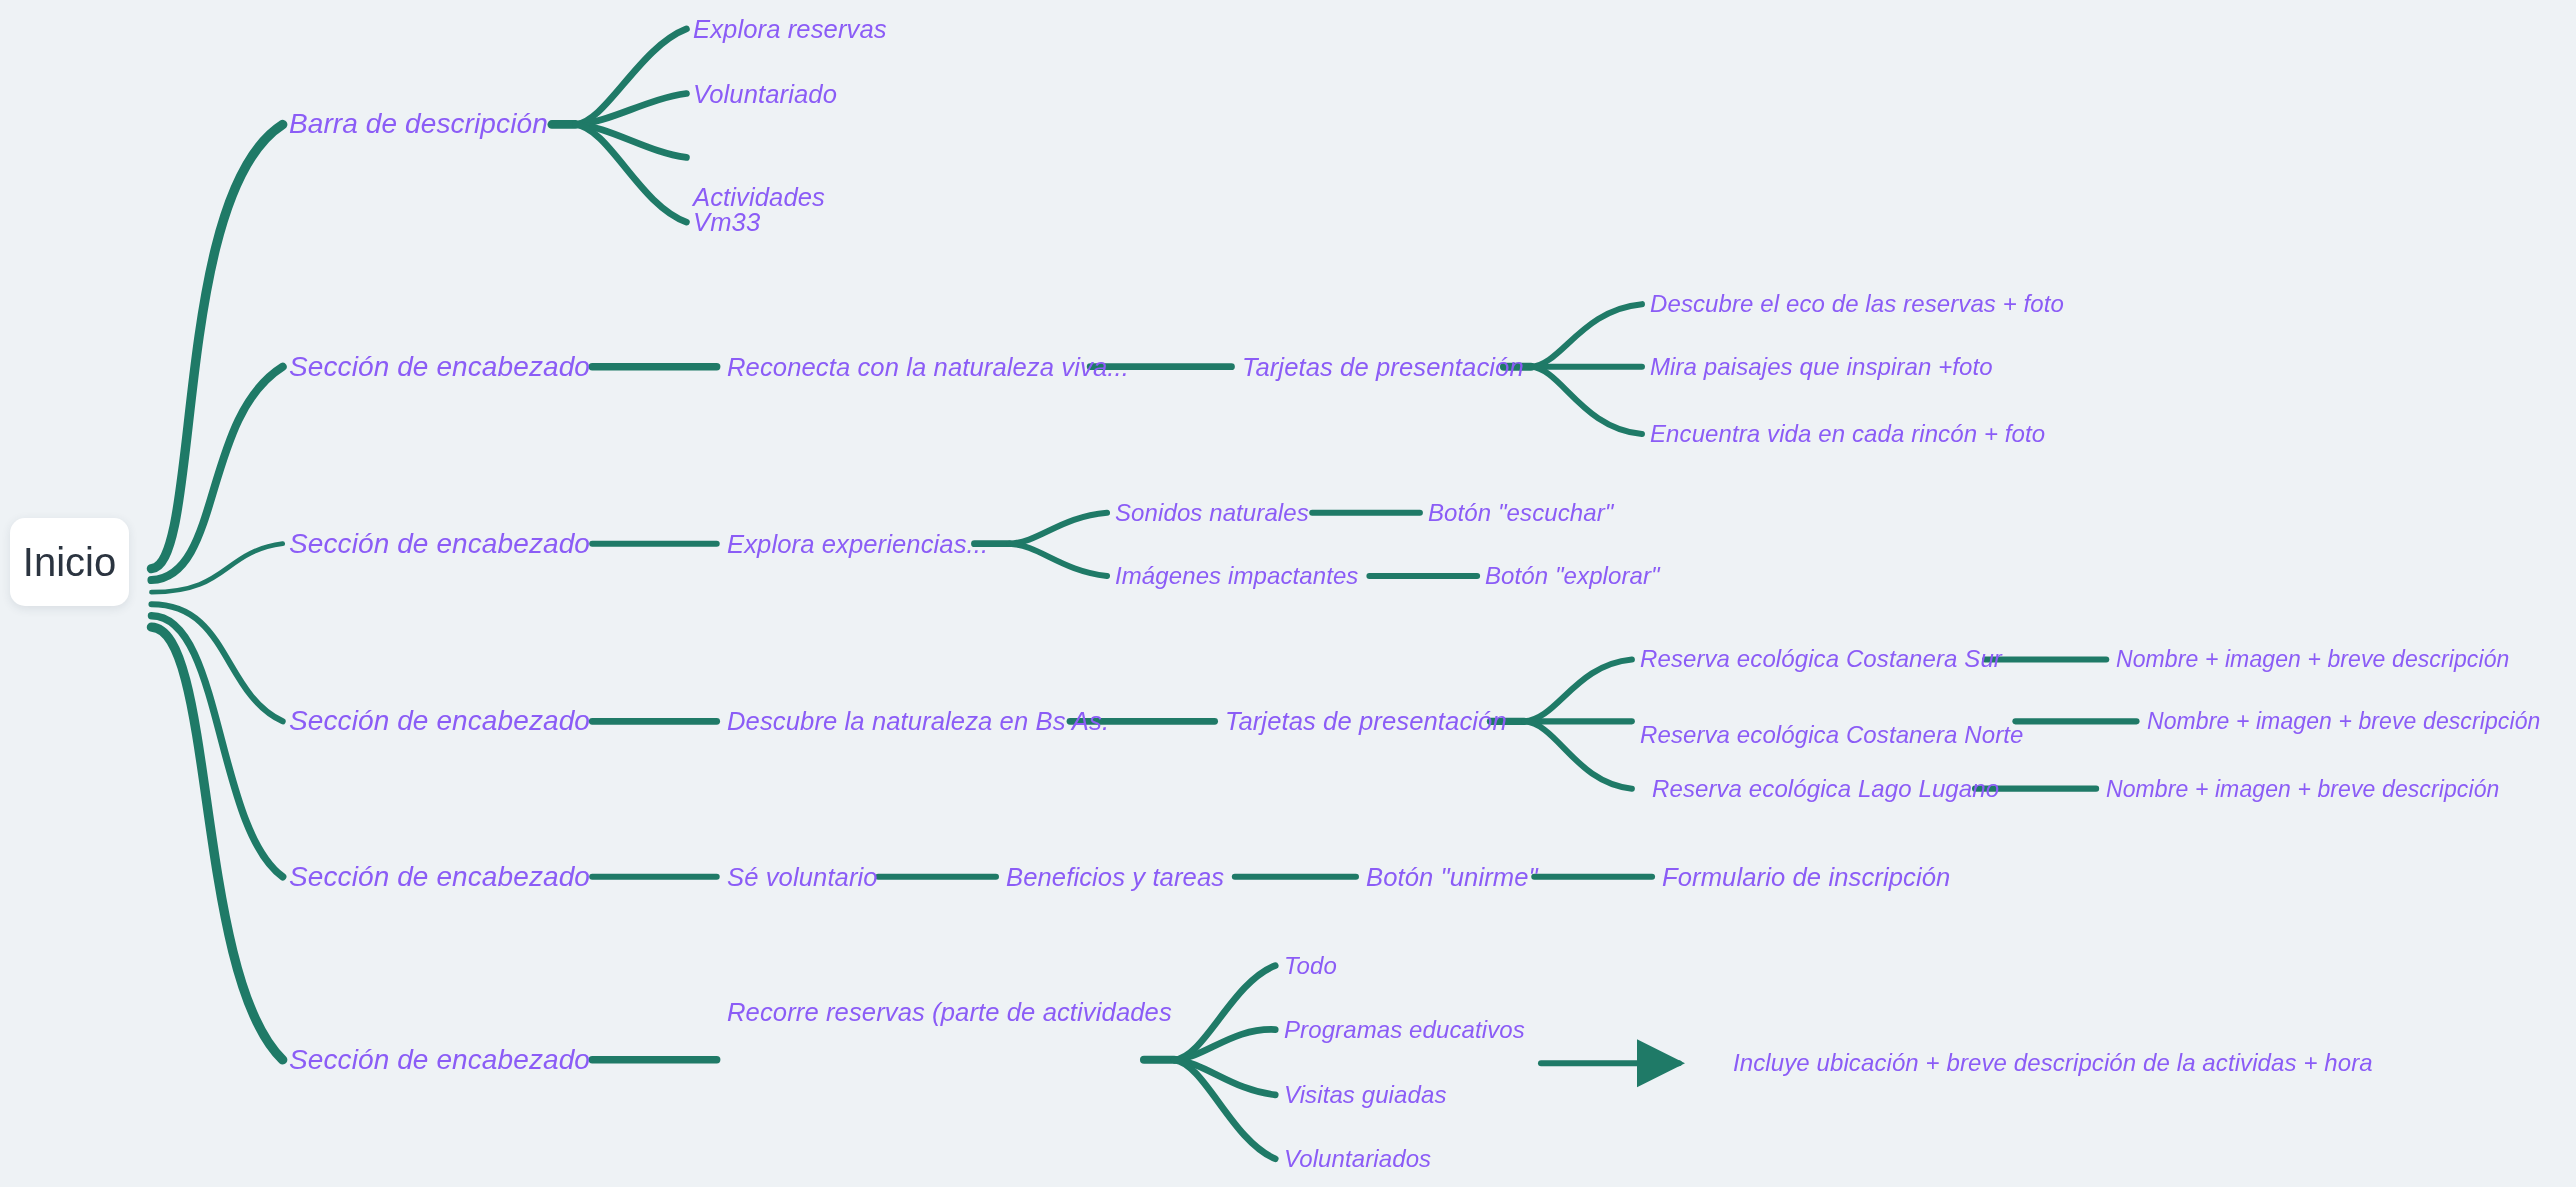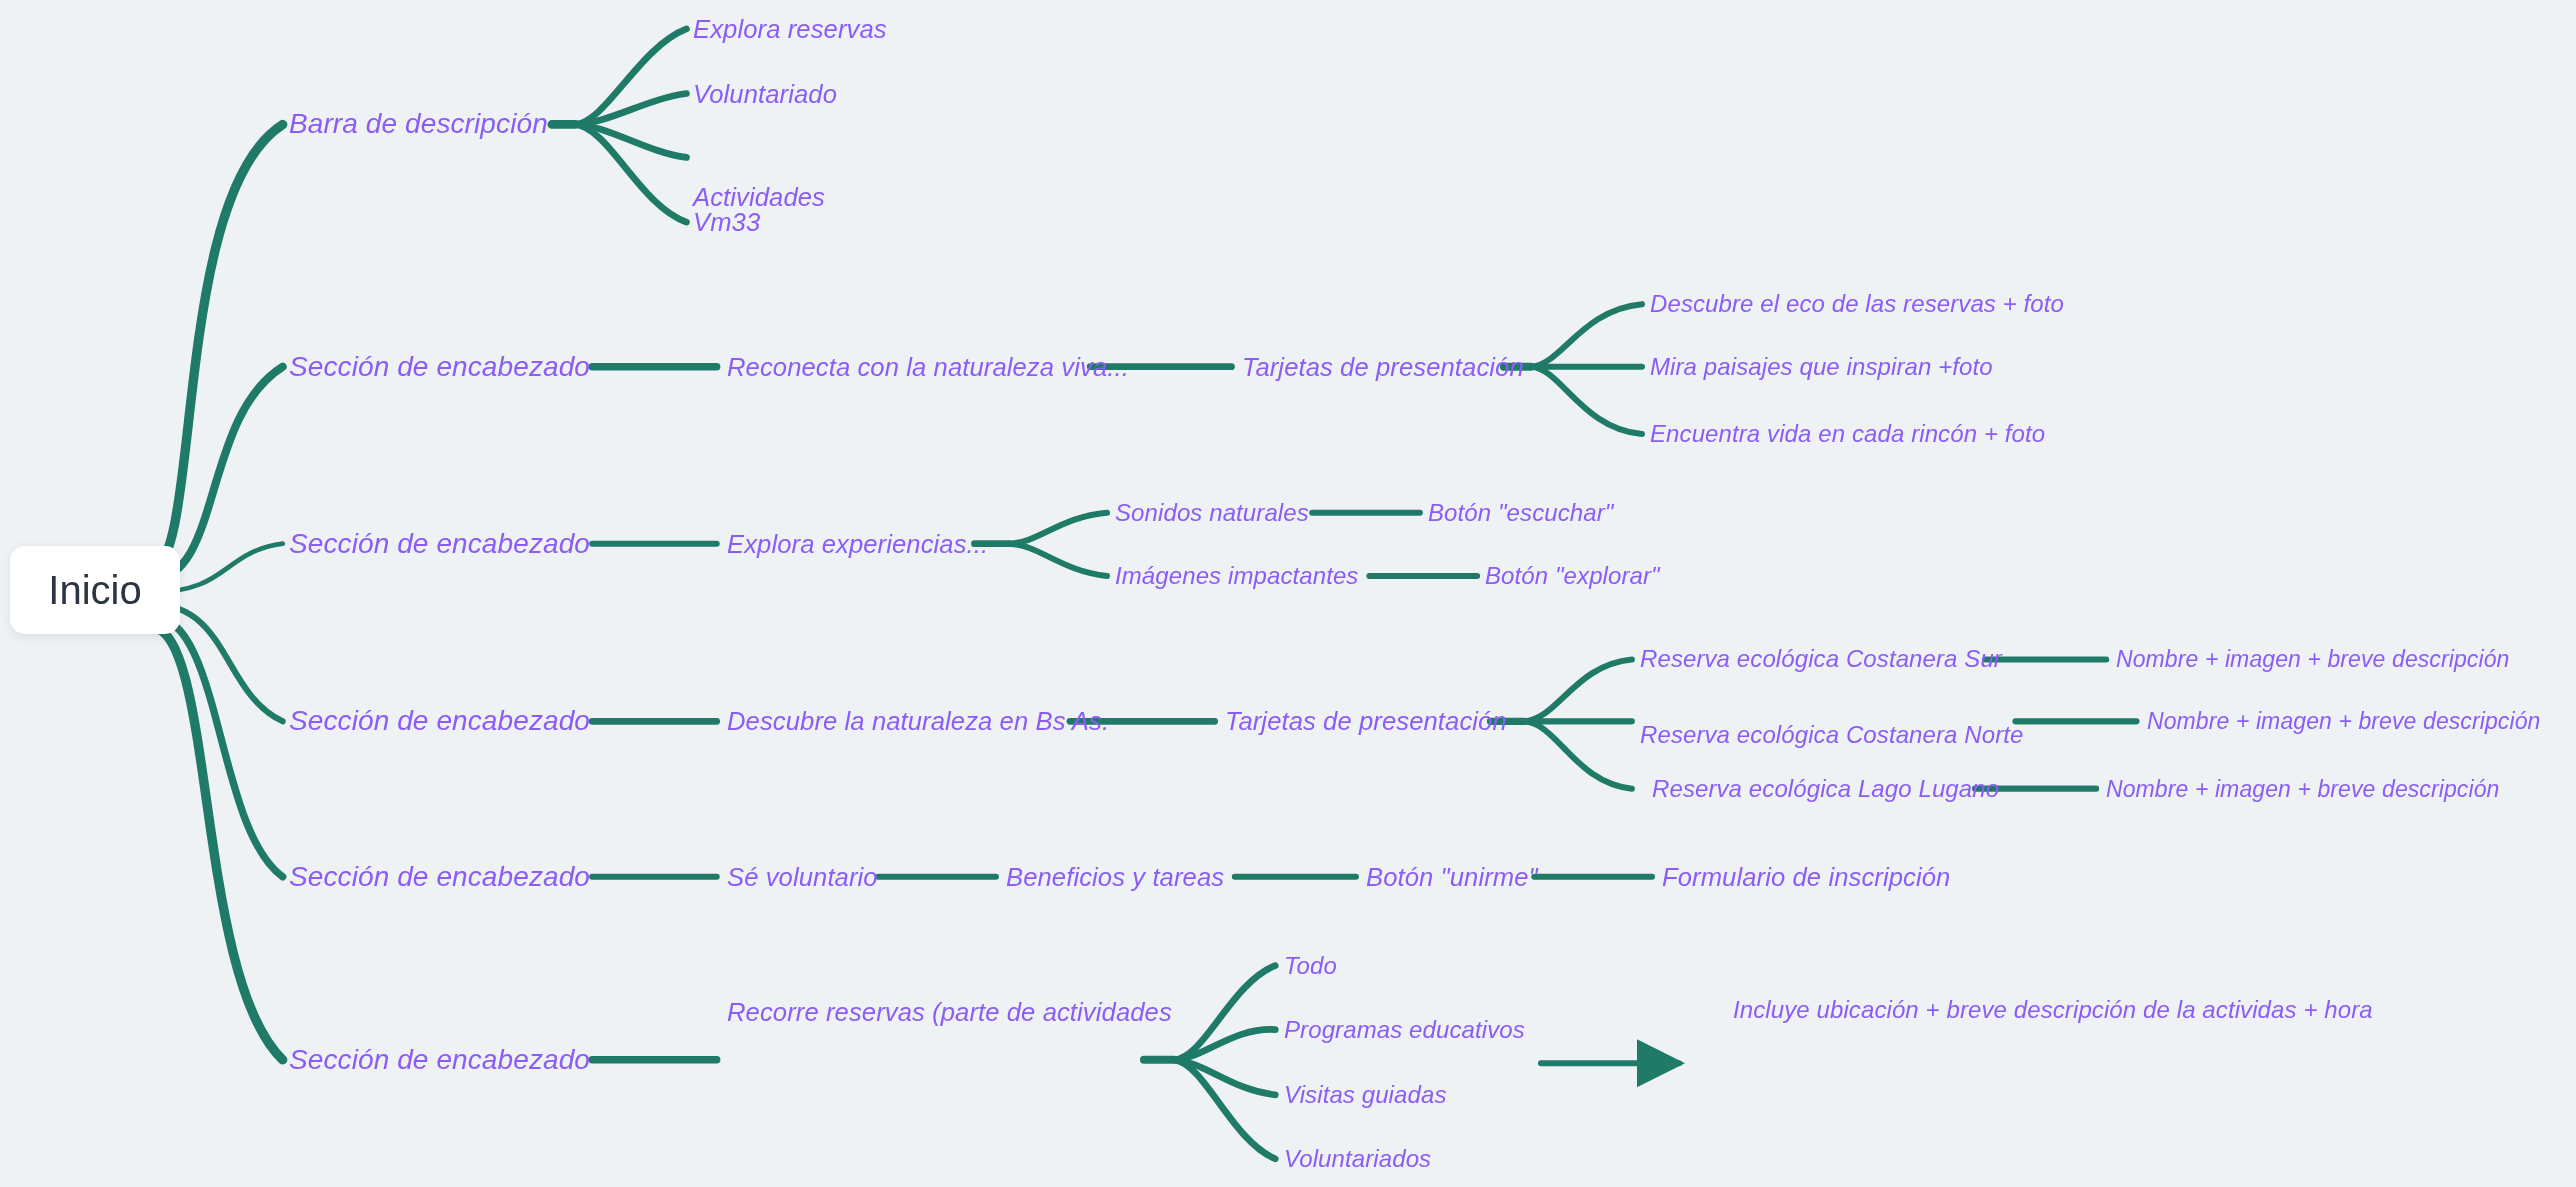--- a/index.html
+++ b/index.html
@@ -104,21 +104,21 @@
       <path d="M880,1575 L1065,1575" stroke-width="11"></path>
       <path d="M1700,1575 L1745,1575" stroke-width="12"></path>
       <path d="M1745,1575 C1790,1572 1830,1460 1895,1435" stroke-width="10"></path>
       <path d="M1745,1575 C1790,1573 1830,1527 1895,1530" stroke-width="10"></path>
       <path d="M1745,1575 C1790,1578 1830,1620 1895,1627" stroke-width="10"></path>
       <path d="M1745,1575 C1790,1580 1830,1695 1895,1722" stroke-width="10"></path>
       <path d="M2290,1580 L2495,1580" stroke-width="9" marker-end="url(#arrowHead)"></path>
     </g>
   </svg>
 
-  <div class="root-node" style="left:10px; top:546px; width:170px; height:88px;">
+  <div class="root-node" style="left:10px; top:518px; width:119px; height:88px;">
     <span>Inicio</span>
   </div>
 
   <div class="node lvl1" style="left:289px; top:124px;"><span>Barra de descripción</span></div>
   <div class="node lvl2" style="left:693px; top:29px;"><span>Explora reservas</span></div>
   <div class="node lvl2" style="left:693px; top:94px;"><span>Voluntariado</span></div>
   <div class="node lvl2" style="left:693px; top:157px;margin-top:40px;"><span>Actividades</span></div>
   <div class="node lvl2" style="left:693px; top:222px;"><span>Vm33</span></div>
 
   <div class="node lvl1" style="left:289px; top:367px;"><span>Sección de encabezado</span></div>
@@ -150,16 +150,16 @@
   <div class="node lvl2" style="left:1006px; top:877px;"><span>Beneficios y tareas</span></div>
   <div class="node lvl2" style="left:1366px; top:877px;"><span>Botón "unirme"</span></div>
   <div class="node lvl2" style="left:1662px; top:877px;"><span>Formulario de inscripción</span></div>
 
   <div class="node lvl1" style="left:289px; top:1060px;"><span>Sección de encabezado</span></div>
   <div class="node lvl2" style="left:727px; top:1012px;"><span>Recorre reservas (parte de actividades</span></div>
   <div class="node lvl3" style="left:1284px; top:966px;"><span>Todo</span></div>
   <div class="node lvl3" style="left:1284px; top:1030px;"><span>Programas educativos</span></div>
   <div class="node lvl3" style="left:1284px; top:1095px;"><span>Visitas guiadas</span></div>
   <div class="node lvl3" style="left:1284px; top:1159px;"><span>Voluntariados</span></div>
-  <div class="node lvl3" style="left:1733px; top:1010px;"><span>Incluye ubicación + breve descripción de la actividas + hora</span></div>
+  <div class="node lvl3" style="left:1733px; top:1063px;"><span>Incluye ubicación + breve descripción de la actividas + hora</span></div>
 
 </div>
 
 
 </body></html>

